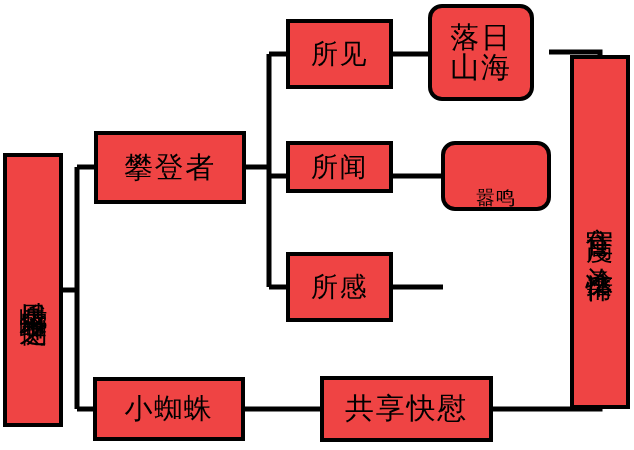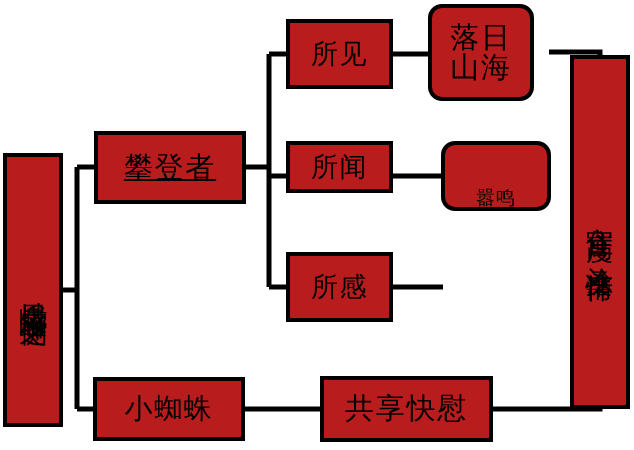--- a/index.html
+++ b/index.html
@@ -17,21 +17,21 @@
   }
   svg.wires {
     position: absolute;
     left: 0; top: 0;
     width: 634px;
     height: 450px;
   }
   .node {
     position: absolute;
     box-sizing: border-box;
-    background: #b91c1c;
+    background: #ef4444;
     border: 4px solid #000000;
     display: flex;
     align-items: center;
     justify-content: center;
     color: #000000;
     z-index: 3;
   }
   .node.rounded { border-radius: 14px; }
   .node .lbl {
     display: block;
@@ -46,21 +46,21 @@
     text-orientation: upright;
     letter-spacing: 0.10em;
     line-height: 1.0;
   }
 
   
   #n-title   { left: 3px;   top: 153px; width: 60px;  height: 274px; }
   #n-title .lbl { font-size: 28px; }
 
   #n-climber { left: 94px;  top: 131px; width: 152px; height: 73px; }
-  #n-climber .lbl { font-size: 29px; text-decoration: underline; }
+  #n-climber .lbl { font-size: 29px; }
 
   #n-seen    { left: 286px; top: 19px;  width: 107px; height: 70px; }
   #n-heard   { left: 286px; top: 141px; width: 107px; height: 52px; }
   #n-felt    { left: 286px; top: 252px; width: 107px; height: 70px; }
   #n-seen .lbl, #n-heard .lbl, #n-felt .lbl { font-size: 27px; }
 
   #n-sunset  { left: 428px; top: 4px;   width: 106px; height: 97px; }
   #n-sunset .lbl { font-size: 29px; }
 
   #n-noise   { left: 441px; top: 141px; width: 110px; height: 70px; }

